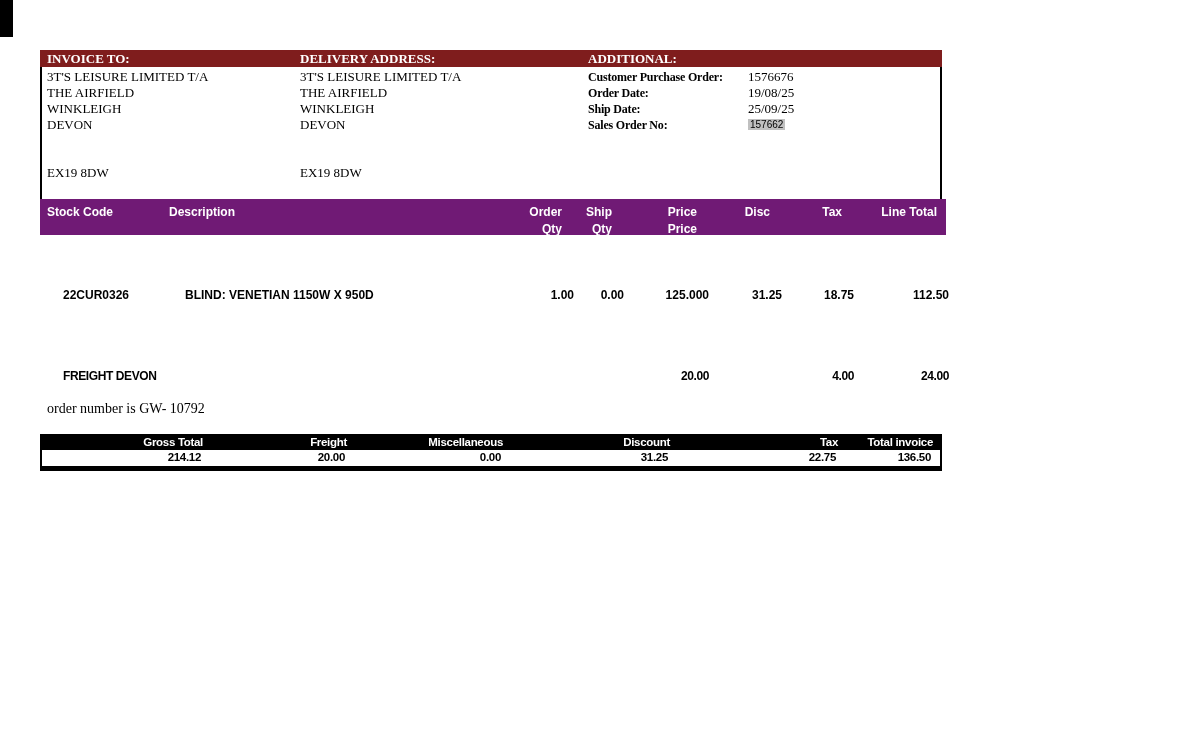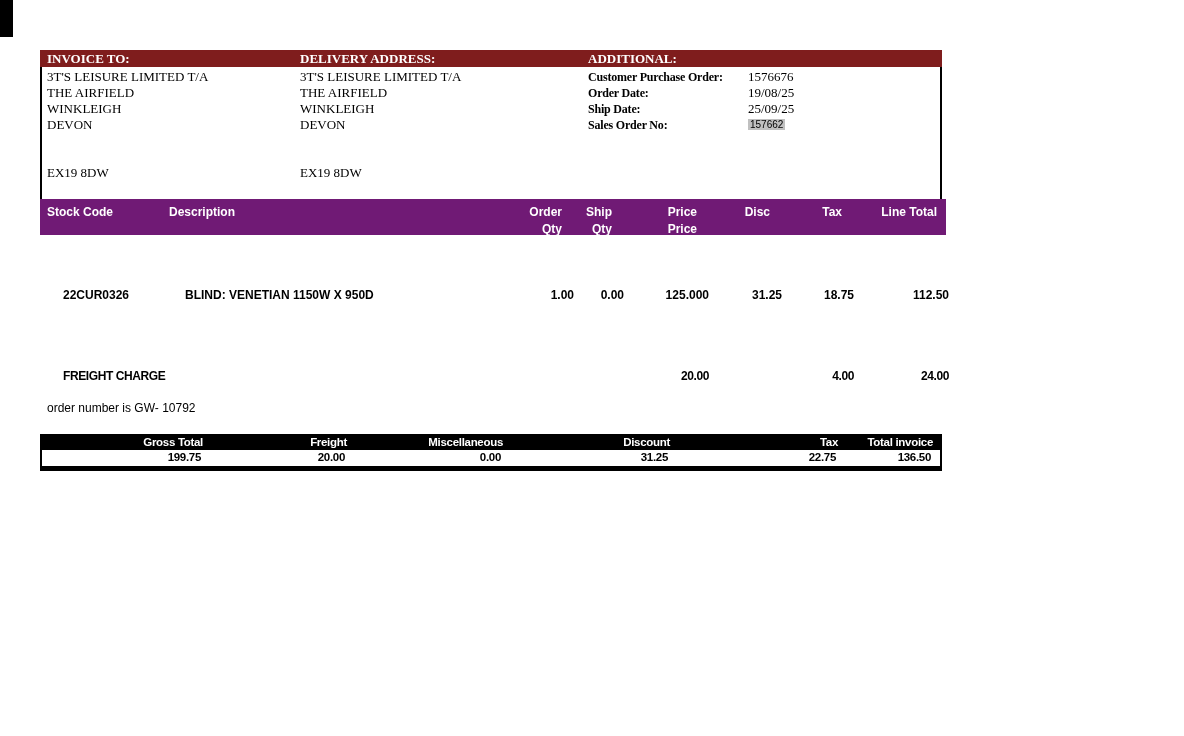--- a/index.html
+++ b/index.html
@@ -71,21 +71,21 @@
   .c-tax { right: 104px; }
   .c-ltotal { right: 9px; }
 
   .row-abs { position: absolute; left: 40px; width: 902px; height: 16px; font-size: 12px; font-weight: bold; margin-left: 16px; }
   .row-abs .cell { position: absolute; top: 0; white-space: nowrap; }
   .item-row { top: 288px; }
   .freight-row { top: 369px; letter-spacing: -0.4px; }
 
   .order-note {
     position: absolute; left: 47px; top: 401px;
-    font-family: Liberation Sans, sans-serif; font-size: 12px;
+    font-family: Liberation Serif, serif; font-size: 14px;
   }
 
   
   .totals { position: absolute; left: 40px; top: 434px; width: 902px; }
   .totals-head {
     position: relative; height: 16px; background: #000; color: #fff;
     font-weight: bold; font-size: 11.5px; letter-spacing: -0.3px; line-height: 16px;
   }
   .totals-head .cell, .totals-values .cell { position: absolute; top: 0; white-space: nowrap; }
   .totals-values {
@@ -170,39 +170,39 @@
   <span class="cell c-desc">BLIND: VENETIAN 1150W X 950D</span>
   <span class="cell c-order">1.00</span>
   <span class="cell c-ship">0.00</span>
   <span class="cell c-unit">125.000</span>
   <span class="cell c-disc">31.25</span>
   <span class="cell c-tax">18.75</span>
   <span class="cell c-ltotal">112.50</span>
 </div>
 
 <div class="row-abs freight-row">
-  <span class="cell c-stock">FREIGHT CHARGE</span>
+  <span class="cell c-stock">FREIGHT DEVON</span>
   <span class="cell c-unit">20.00</span>
   <span class="cell c-tax">4.00</span>
   <span class="cell c-ltotal">24.00</span>
 </div>
 
 <div class="order-note">order number is GW- 10792</div>
 
 <div class="totals">
   <div class="totals-head">
     <span class="cell p-gross">Gross Total</span>
     <span class="cell p-freight">Freight</span>
     <span class="cell p-misc">Miscellaneous</span>
     <span class="cell p-disc">Discount</span>
     <span class="cell p-tax">Tax</span>
     <span class="cell p-total">Total invoice</span>
   </div>
   <div class="totals-values">
-    <span class="cell p-gross">199.75</span>
+    <span class="cell p-gross">214.12</span>
     <span class="cell p-freight">20.00</span>
     <span class="cell p-misc">0.00</span>
     <span class="cell p-disc">31.25</span>
     <span class="cell p-tax">22.75</span>
     <span class="cell p-total">136.50</span>
   </div>
   <div class="totals-bottom"></div>
 </div>
 
 </body></html>

